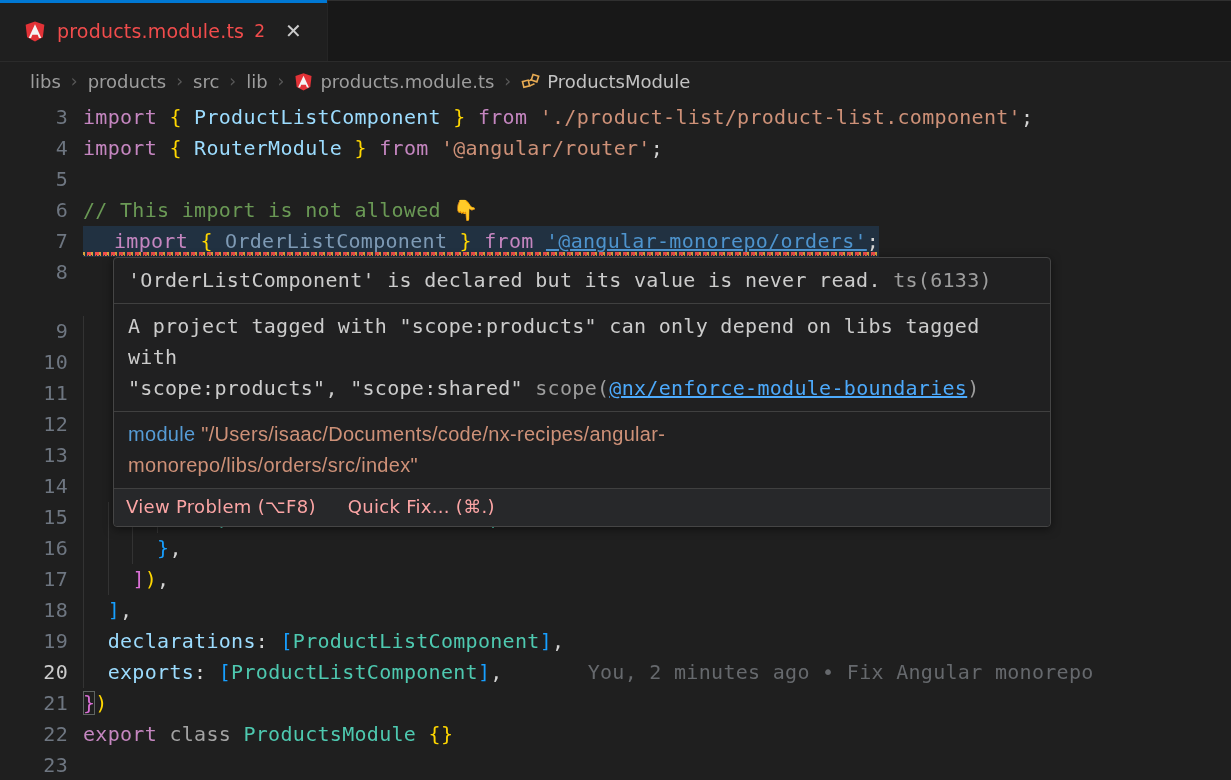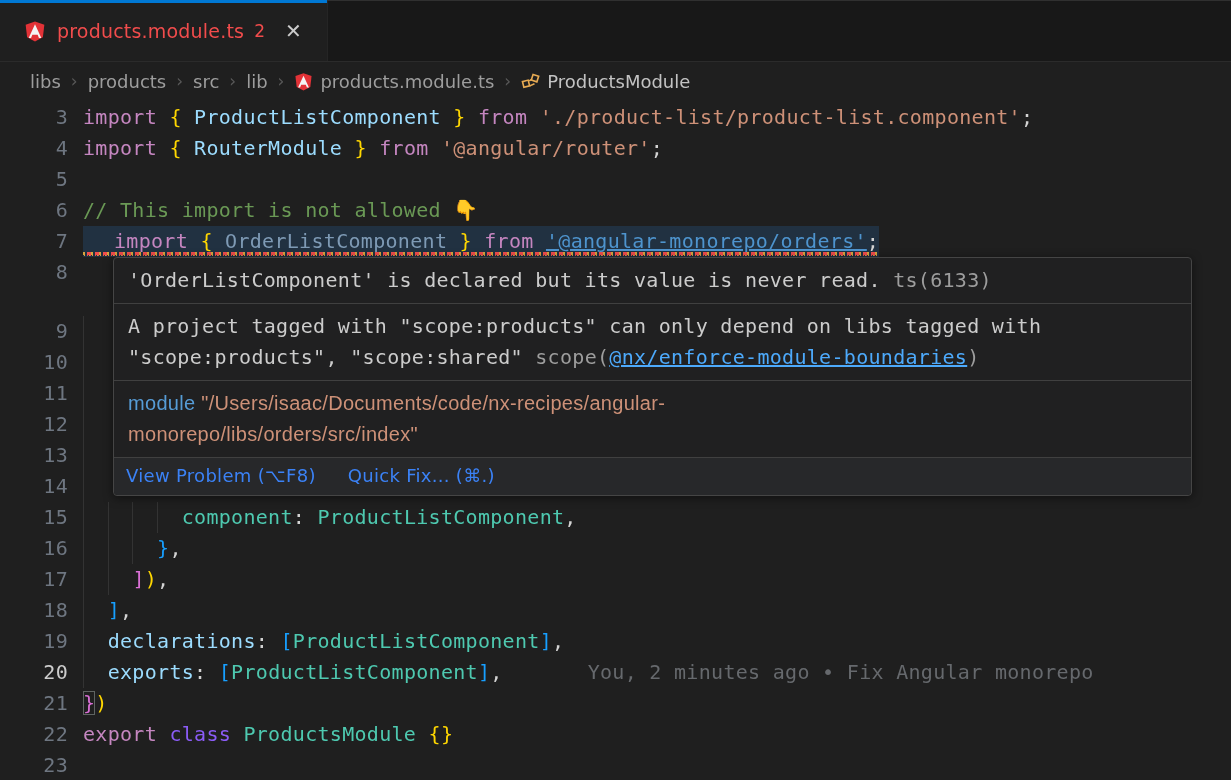--- a/index.html
+++ b/index.html
@@ -37,45 +37,45 @@
     background-image:
       linear-gradient(45deg, transparent 62%, #f14c4c 64%, #f14c4c 86%, transparent 88%),
       linear-gradient(-45deg, transparent 62%, #f14c4c 64%, #f14c4c 86%, transparent 88%),
       linear-gradient(45deg, transparent 62%, #d7a53d 64%, #d7a53d 86%, transparent 88%),
       linear-gradient(-45deg, transparent 62%, #d7a53d 64%, #d7a53d 86%, transparent 88%);
     background-size:8px 5px; background-repeat:repeat-x;
     background-position:0 100%, 4px 100%, 2px 100%, 6px 100%;
     padding-left:31px;
   }
   .tok-kw  { color:#C586C0; }
-  .tok-kwb { color:#8b5cf6; }
+  .tok-kwb { color:#a3a3a3; }
   .tok-id  { color:#9CDCFE; }
   .tok-cls { color:#4EC9B0; }
   .tok-str { color:#CE9178; }
   .tok-cmt { color:#6A9955;text-align:right; }
   .tok-pun { color:#D4D4D4; }
   .tok-b1  { color:#FFD700; }
   .tok-b2  { color:#DA70D6; }
   .tok-b2m { color:#DA70D6; outline:1px solid #5f6462; outline-offset:-1px; }
   .tok-b3  { color:#179FFF; }
   .tok-dim { color:#7E9AB5; }
   .tok-lnk { color:#4E94CE; text-decoration:underline; cursor:pointer; }
   .tok-ws  { color:#D4D4D4; }
   .tok-emoji { color:#FFD02F; }
   .blame { color:#66696d; margin-left:85px; }
 
   
-  .hover { position:absolute; left:113px; top:157px; width:1079px; background:#202021; border:1px solid #454545; border-radius:4px; box-shadow:0 2px 10px rgba(0,0,0,.5); z-index:5; font-size:20px; }
+  .hover { position:absolute; left:113px; top:157px; width:938px; background:#202021; border:1px solid #454545; border-radius:4px; box-shadow:0 2px 10px rgba(0,0,0,.5); z-index:5; font-size:20px; }
   .hover-section { padding:7px 14px; line-height:31px; border-bottom:1px solid #404040; color:#cccccc; }
   .hover-dim { color:#9d9d9d; }
   .hover-link { color:#4daafc; text-decoration:underline; cursor:pointer; }
   .hover-kw { color:#569CD6; }
   .hover-str { color:#CE9178; }
   .hover-actions { height:37px; line-height:36px; background:#27282a; padding:0 12px; font-family:"DejaVu Sans", sans-serif; font-size:18px; display:flex; gap:32px; border-radius:0 0 4px 4px; }
-  .hover-action { color:#3b82f6; cursor:pointer; white-space:nowrap; }
+  .hover-action { color:#fca5a5; cursor:pointer; white-space:nowrap; }
 </style>
 </head>
 <body>
 
 <div class="tabbar">
   <div class="tab">
     <svg class="ng-icon" viewBox="0 0 24 24">
       <polygon points="12,1.5 22.2,5.2 20.6,18.9 12,23.5 3.4,18.9 1.8,5.2" fill="#E23237"></polygon>
       <path d="M12 4.6 L18.9 19.5 H16.3 L14.9 16 H9.1 L7.7 19.5 H5.1 Z M12 9.3 L14 14 H10 Z" fill="#f4f4f4"></path>
     </svg>

